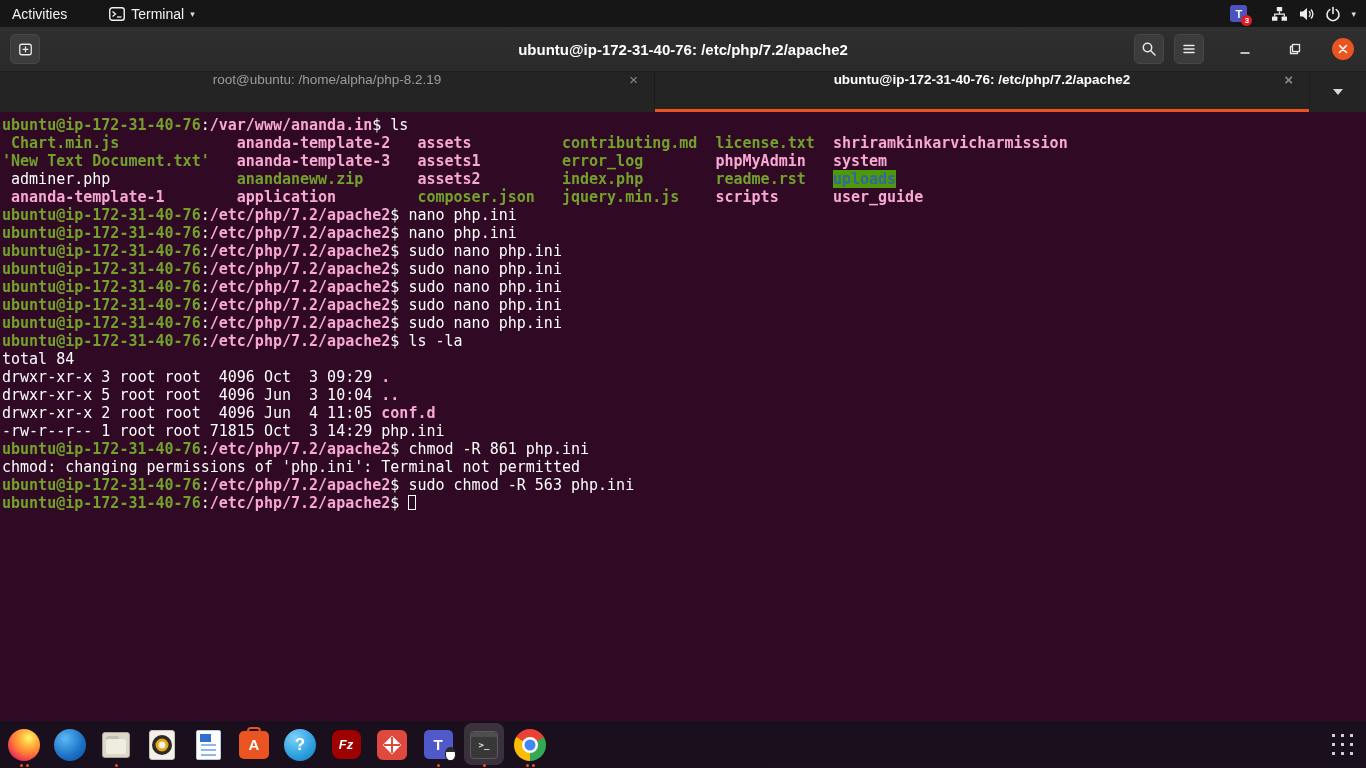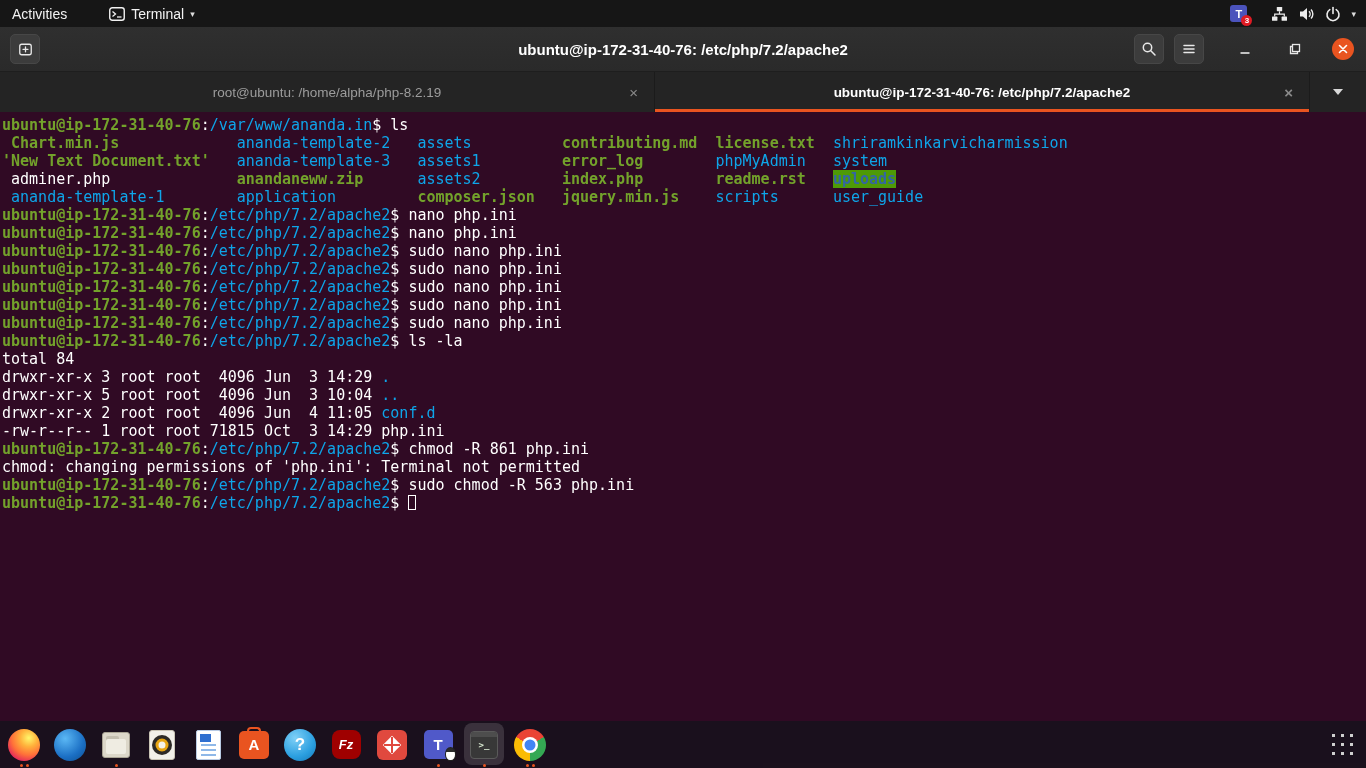--- a/index.html
+++ b/index.html
@@ -46,37 +46,37 @@
   }
   .hb-right { margin-left:auto; display:flex; align-items:center; gap:10px; padding-right:12px; }
   .winctl { width:26px; height:26px; display:flex; align-items:center; justify-content:center; background:none; border:none; }
   .winctl.close { width:22px; height:22px; border-radius:50%; background:#e95420; }
   
   .tabbar {
     position:absolute; top:72px; left:0; width:1366px; height:40px; background:#242424;
     display:flex; z-index:30;
   }
   .tab {
-    position:relative; width:655px; display:flex; align-items:center; justify-content:center;
+    position:relative; width:655px; display:flex; align-items:flex-start; justify-content:center;
     border-right:1px solid #1b1b1b; color:#9c9c9c; font-size:13.5px; cursor:default;
   }
   .tab .tab-label { max-width:560px; overflow:hidden; white-space:nowrap; }
   .tab .tab-close { position:absolute; right:16px; font-size:15px; color:#8a8a8a; line-height:1; }
   .tab.active { color:#fff; font-weight:bold; box-shadow:inset 0 -3px 0 #e95420; }
   .tab-menu { flex:1; display:flex; align-items:center; justify-content:center; }
   .tri-down { width:0; height:0; border-left:5px solid transparent; border-right:5px solid transparent; border-top:6px solid #d8d8d8; }
   
   .terminal {
     position:absolute; top:112px; left:0; width:1366px; height:656px;
     background:#300a24; padding:4px 0 0 2px; cursor:text;
   }
   .tline { white-space:pre; font:15px/18px "DejaVu Sans Mono", monospace; color:#fff; }
   .seg-w { color:#ffffff; }
   .seg-g { color:#73a22b; font-weight:bold; }
-  .seg-b { color:#0ea5e9; font-weight:normal; }
+  .seg-b { color:#f9a8d4; font-weight:bold; }
   .seg-hl { color:#3465a4; background:#4e9a06; font-weight:bold; }
   .seg-cursor { display:inline-block; width:8px; height:15px; border:1px solid #fff; vertical-align:-2px; }
   
   .dock {
     position:absolute; left:0; bottom:0; width:1366px; height:47px;
     background:rgba(26,17,29,0.97); display:flex; align-items:center; z-index:60;
   }
   .dock-items { display:flex; align-items:center; height:100%; padding-left:1px; }
   .dock-item { position:relative; width:46px; height:47px; display:flex; align-items:center; justify-content:center; }
   .dock-item.active::before {
@@ -231,21 +231,21 @@
       <div class="tline"><span class="seg-w"> </span><span class="seg-b">ananda-template-1</span><span class="seg-w">        </span><span class="seg-b">application</span><span class="seg-w">         </span><span class="seg-g">composer.json</span><span class="seg-w">   </span><span class="seg-g">jquery.min.js</span><span class="seg-w">    </span><span class="seg-b">scripts</span><span class="seg-w">      </span><span class="seg-b">user_guide</span></div>
       <div class="tline"><span class="seg-g">ubuntu@ip-172-31-40-76</span><span class="seg-w">:</span><span class="seg-b">/etc/php/7.2/apache2</span><span class="seg-w">$ nano php.ini</span></div>
       <div class="tline"><span class="seg-g">ubuntu@ip-172-31-40-76</span><span class="seg-w">:</span><span class="seg-b">/etc/php/7.2/apache2</span><span class="seg-w">$ nano php.ini</span></div>
       <div class="tline"><span class="seg-g">ubuntu@ip-172-31-40-76</span><span class="seg-w">:</span><span class="seg-b">/etc/php/7.2/apache2</span><span class="seg-w">$ sudo nano php.ini</span></div>
       <div class="tline"><span class="seg-g">ubuntu@ip-172-31-40-76</span><span class="seg-w">:</span><span class="seg-b">/etc/php/7.2/apache2</span><span class="seg-w">$ sudo nano php.ini</span></div>
       <div class="tline"><span class="seg-g">ubuntu@ip-172-31-40-76</span><span class="seg-w">:</span><span class="seg-b">/etc/php/7.2/apache2</span><span class="seg-w">$ sudo nano php.ini</span></div>
       <div class="tline"><span class="seg-g">ubuntu@ip-172-31-40-76</span><span class="seg-w">:</span><span class="seg-b">/etc/php/7.2/apache2</span><span class="seg-w">$ sudo nano php.ini</span></div>
       <div class="tline"><span class="seg-g">ubuntu@ip-172-31-40-76</span><span class="seg-w">:</span><span class="seg-b">/etc/php/7.2/apache2</span><span class="seg-w">$ sudo nano php.ini</span></div>
       <div class="tline"><span class="seg-g">ubuntu@ip-172-31-40-76</span><span class="seg-w">:</span><span class="seg-b">/etc/php/7.2/apache2</span><span class="seg-w">$ ls -la</span></div>
       <div class="tline"><span class="seg-w">total 84</span></div>
-      <div class="tline"><span class="seg-w">drwxr-xr-x 3 root root  4096 Jun  3 14:29 </span><span class="seg-b">.</span></div>
+      <div class="tline"><span class="seg-w">drwxr-xr-x 3 root root  4096 Oct  3 09:29 </span><span class="seg-b">.</span></div>
       <div class="tline"><span class="seg-w">drwxr-xr-x 5 root root  4096 Jun  3 10:04 </span><span class="seg-b">..</span></div>
       <div class="tline"><span class="seg-w">drwxr-xr-x 2 root root  4096 Jun  4 11:05 </span><span class="seg-b">conf.d</span></div>
       <div class="tline"><span class="seg-w">-rw-r--r-- 1 root root 71815 Oct  3 14:29 php.ini</span></div>
       <div class="tline"><span class="seg-g">ubuntu@ip-172-31-40-76</span><span class="seg-w">:</span><span class="seg-b">/etc/php/7.2/apache2</span><span class="seg-w">$ chmod -R 861 php.ini</span></div>
       <div class="tline"><span class="seg-w">chmod: changing permissions of 'php.ini': Terminal not permitted</span></div>
       <div class="tline"><span class="seg-g">ubuntu@ip-172-31-40-76</span><span class="seg-w">:</span><span class="seg-b">/etc/php/7.2/apache2</span><span class="seg-w">$ sudo chmod -R 563 php.ini</span></div>
       <div class="tline"><span class="seg-g">ubuntu@ip-172-31-40-76</span><span class="seg-w">:</span><span class="seg-b">/etc/php/7.2/apache2</span><span class="seg-w">$ </span><span class="seg-cursor"></span></div>
     </div>
 
   <div class="dock">

